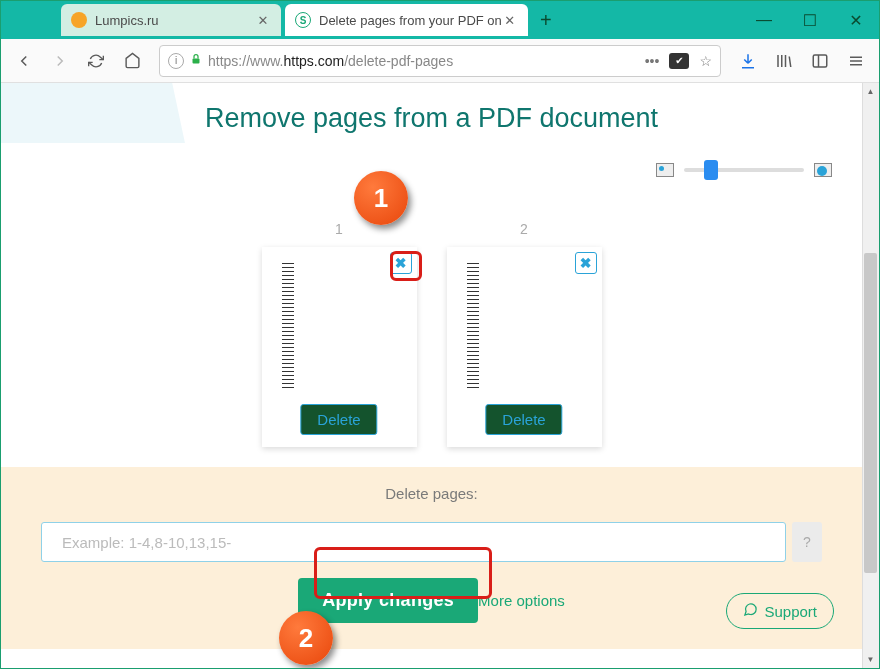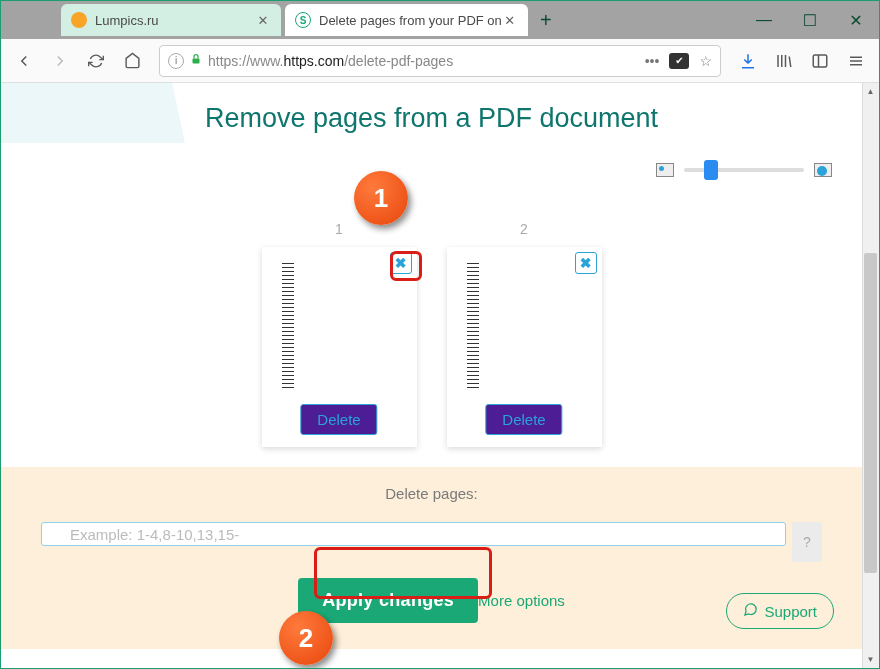--- a/index.html
+++ b/index.html
@@ -1,20 +1,20 @@
 <!DOCTYPE html>
 <html><head>
 <meta charset="utf-8">
 <style>
 * { box-sizing: border-box; margin: 0; padding: 0; }
 body { font-family: -apple-system, BlinkMacSystemFont, "Segoe UI", Arial, sans-serif; background: #fff; width: 880px; height: 669px; overflow: hidden; position: relative; }
 
 
 .window-frame { border: 1px solid #1a9e6f; width: 100%; height: 100%; display: flex; flex-direction: column; }
-.tabbar { background: #a3a3a3; height: 38px; display: flex; align-items: center; padding-left: 60px; }
+.tabbar { background: #14b8a6; height: 38px; display: flex; align-items: center; padding-left: 60px; }
 .tab { height: 32px; background: #fff; border-radius: 6px 6px 0 0; display: flex; align-items: center; padding: 0 10px; margin-right: 4px; font-size: 13px; color: #4a4a4a; min-width: 220px; position: relative; }
 .tab.inactive { background: #d3eee3; }
 .tab .favicon { width: 16px; height: 16px; border-radius: 50%; margin-right: 8px; flex-shrink: 0; }
 .tab .title { flex: 1; white-space: nowrap; overflow: hidden; text-overflow: ellipsis; }
 .tab .close { width: 16px; height: 16px; display: flex; align-items: center; justify-content: center; cursor: pointer; color: #666; }
 .newtab { width: 28px; height: 28px; display: flex; align-items: center; justify-content: center; color: #0a4a2f; font-size: 20px; cursor: pointer; }
 .winctrls { margin-left: auto; display: flex; }
 .winctrls > div { width: 46px; height: 38px; display: flex; align-items: center; justify-content: center; color: #0a4a2f; cursor: pointer; }
 
 .navbar { height: 44px; border-bottom: 1px solid #e0e0e0; background: #fafafa; display: flex; align-items: center; padding: 0 8px; gap: 6px; }
@@ -46,26 +46,26 @@
 .zoom-icon.large::after { content:''; position:absolute; left:2px; top:2px; width:10px; height:10px; background:#2aa3d8; border-radius:50%; }
 .slider { width: 120px; height: 4px; background: #ddd; border-radius: 2px; position: relative; }
 .slider-thumb { position: absolute; left: 20px; top: -8px; width: 14px; height: 20px; background: #2a8cf0; border-radius: 3px; }
 
 .pages-row { display: flex; justify-content: center; gap: 30px; padding: 40px 0 20px; }
 .page-col { display: flex; flex-direction: column; align-items: center; position: relative; }
 .page-num { color: #aaa; font-size: 14px; margin-bottom: 10px; }
 .thumb { width: 155px; height: 200px; background: #fff; box-shadow: 0 2px 6px rgba(0,0,0,0.15); position: relative; }
 .thumb-remove { position: absolute; top: 5px; right: 5px; width: 22px; height: 22px; border: 1px solid #2aa3d8; border-radius: 3px; background: #fff; color: #2aa3d8; display: flex; align-items: center; justify-content: center; font-weight: bold; font-size: 14px; cursor: pointer; }
 .thumb-content { position: absolute; left: 20px; top: 16px; width: 12px; height: 125px; background: repeating-linear-gradient(to bottom, #333 0, #333 1px, transparent 1px, transparent 4px); }
-.delete-btn { position: absolute; bottom: 12px; left: 50%; transform: translateX(-50%); padding: 6px 16px; border: 1px solid #2aa3d8; background: #4c1d95; color: #2aa3d8; font-size: 15px; border-radius: 3px; cursor: pointer; }
+.delete-btn { position: absolute; bottom: 12px; left: 50%; transform: translateX(-50%); padding: 6px 16px; border: 1px solid #2aa3d8; background: #14532d; color: #2aa3d8; font-size: 15px; border-radius: 3px; cursor: pointer; }
 
 .bottom-panel { background: #fdefd9; padding: 18px 40px 26px; position: relative; }
 .panel-label { text-align: center; color: #7a7a7a; font-size: 15px; margin-bottom: 20px; }
 .input-row { display: flex; gap: 6px; }
-.pages-input { flex: 1; height: 24px; border: 1px solid #8fd1e8; border-radius: 3px; padding: 0 28px; font-size: 15px; color: #333; outline: none; }
+.pages-input { flex: 1; height: 40px; border: 1px solid #8fd1e8; border-radius: 3px; padding: 0 20px; font-size: 15px; color: #333; outline: none; }
 .pages-input::placeholder { color: #bbb; }
 .help-btn { width: 30px; height: 40px; background: #ebebeb; border-radius: 3px; display: flex; align-items: center; justify-content: center; color: #aaa; cursor: pointer; font-size: 14px; }
 .actions-row { display: flex; align-items: center; justify-content: center; margin-top: 16px; }
 .apply-btn { background: #1aa877; color: #fff; border: none; padding: 12px 24px; font-size: 18px; font-weight: 600; border-radius: 4px; cursor: pointer; letter-spacing: 0.3px; }
 .more-link { color: #1aa877; font-size: 15px; cursor: pointer; }
 .support-btn { position: absolute; right: 28px; bottom: 20px; border: 1.5px solid #1aa877; color: #1aa877; background: transparent; padding: 8px 16px; border-radius: 20px; font-size: 15px; cursor: pointer; display: flex; align-items: center; gap: 6px; }
 
 
 .callout { position: absolute; width: 54px; height: 54px; border-radius: 50%; background: radial-gradient(circle at 35% 30%, #ff7a3c, #e8460b); box-shadow: 3px 4px 6px rgba(0,0,0,.45); display: flex; align-items: center; justify-content: center; color: #fff; font-size: 26px; font-weight: bold; z-index: 50; }
 .highlight-box { position: absolute; border: 3px solid #d91e18; border-radius: 6px; z-index: 40; pointer-events: none; }

